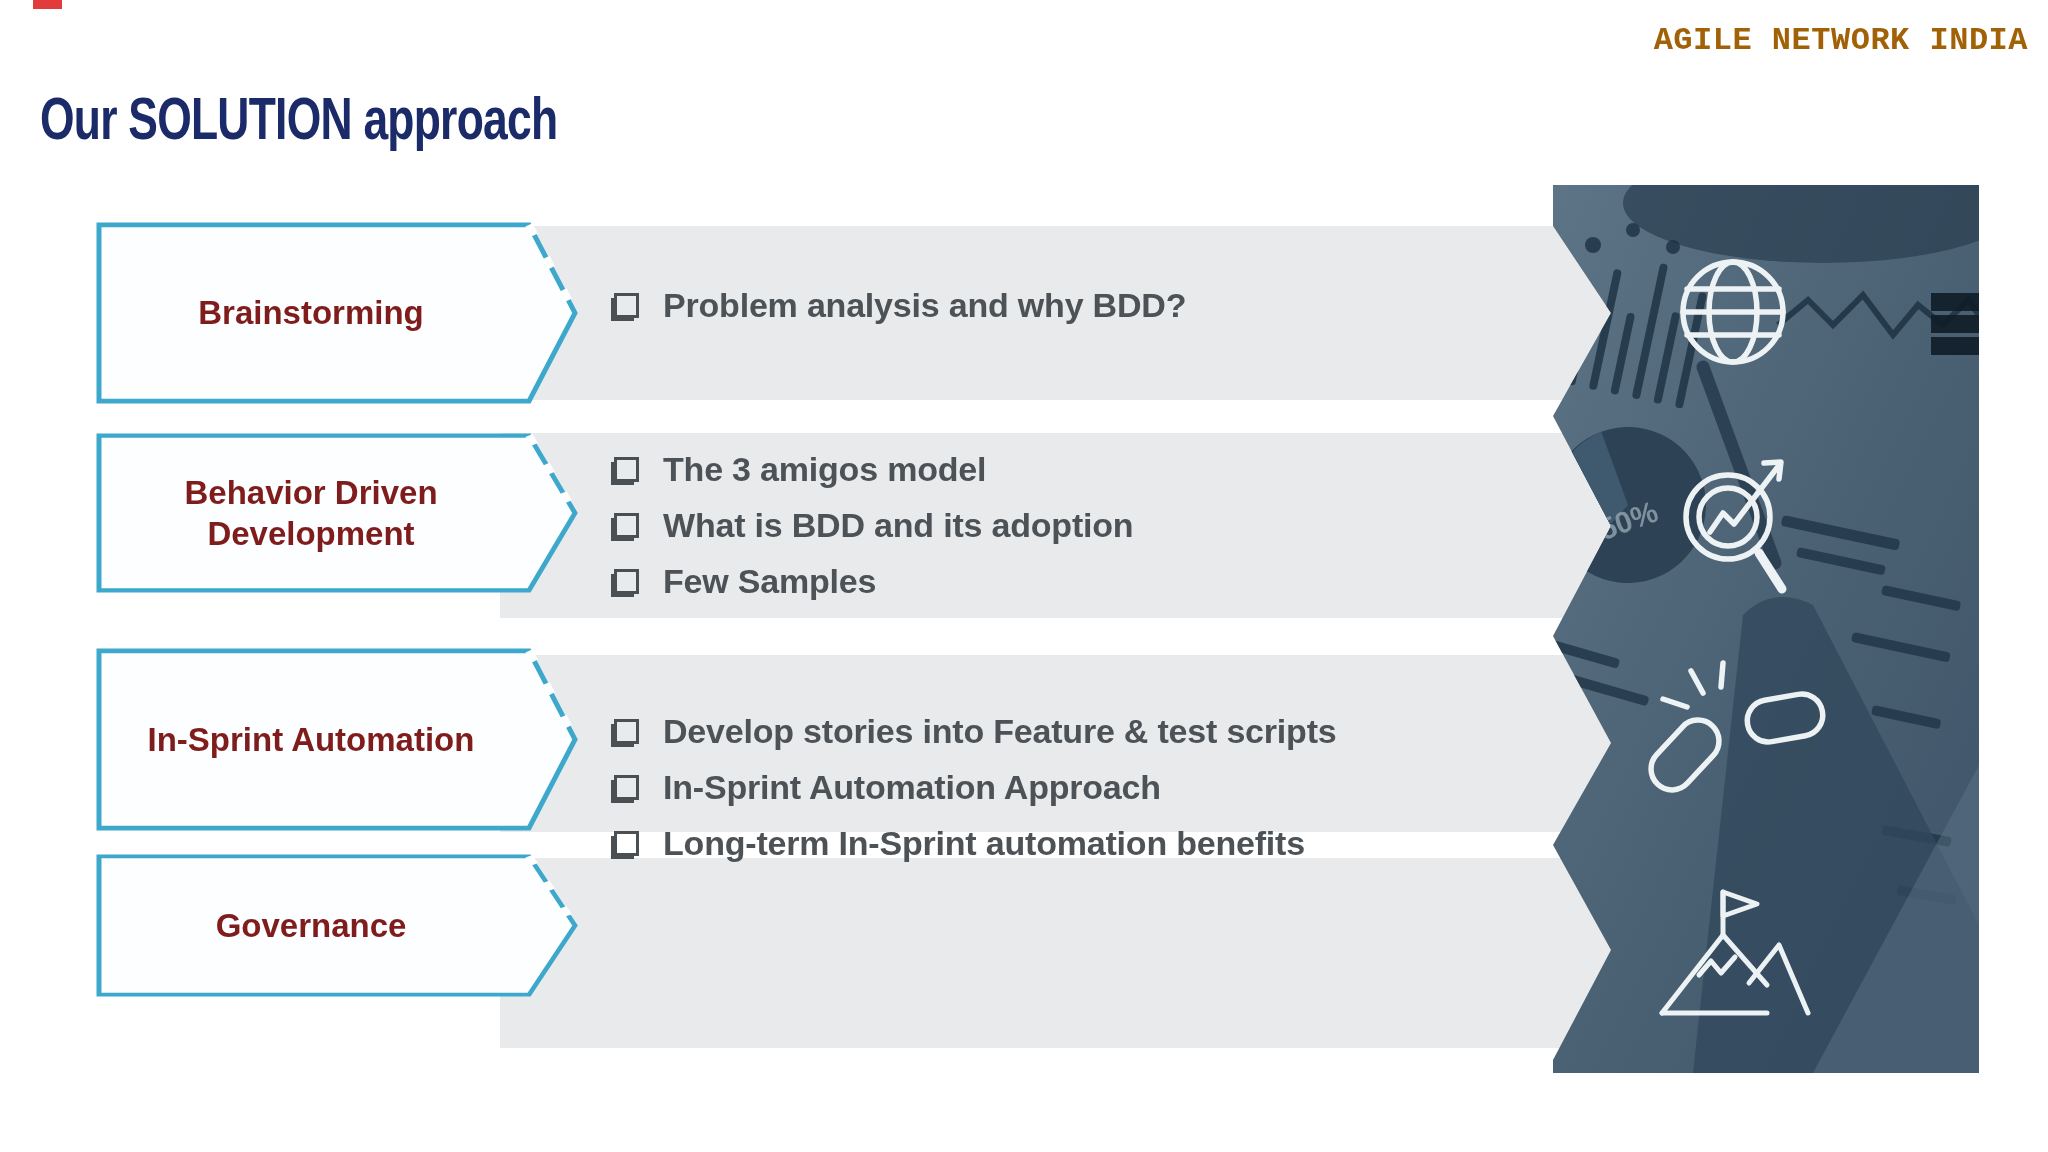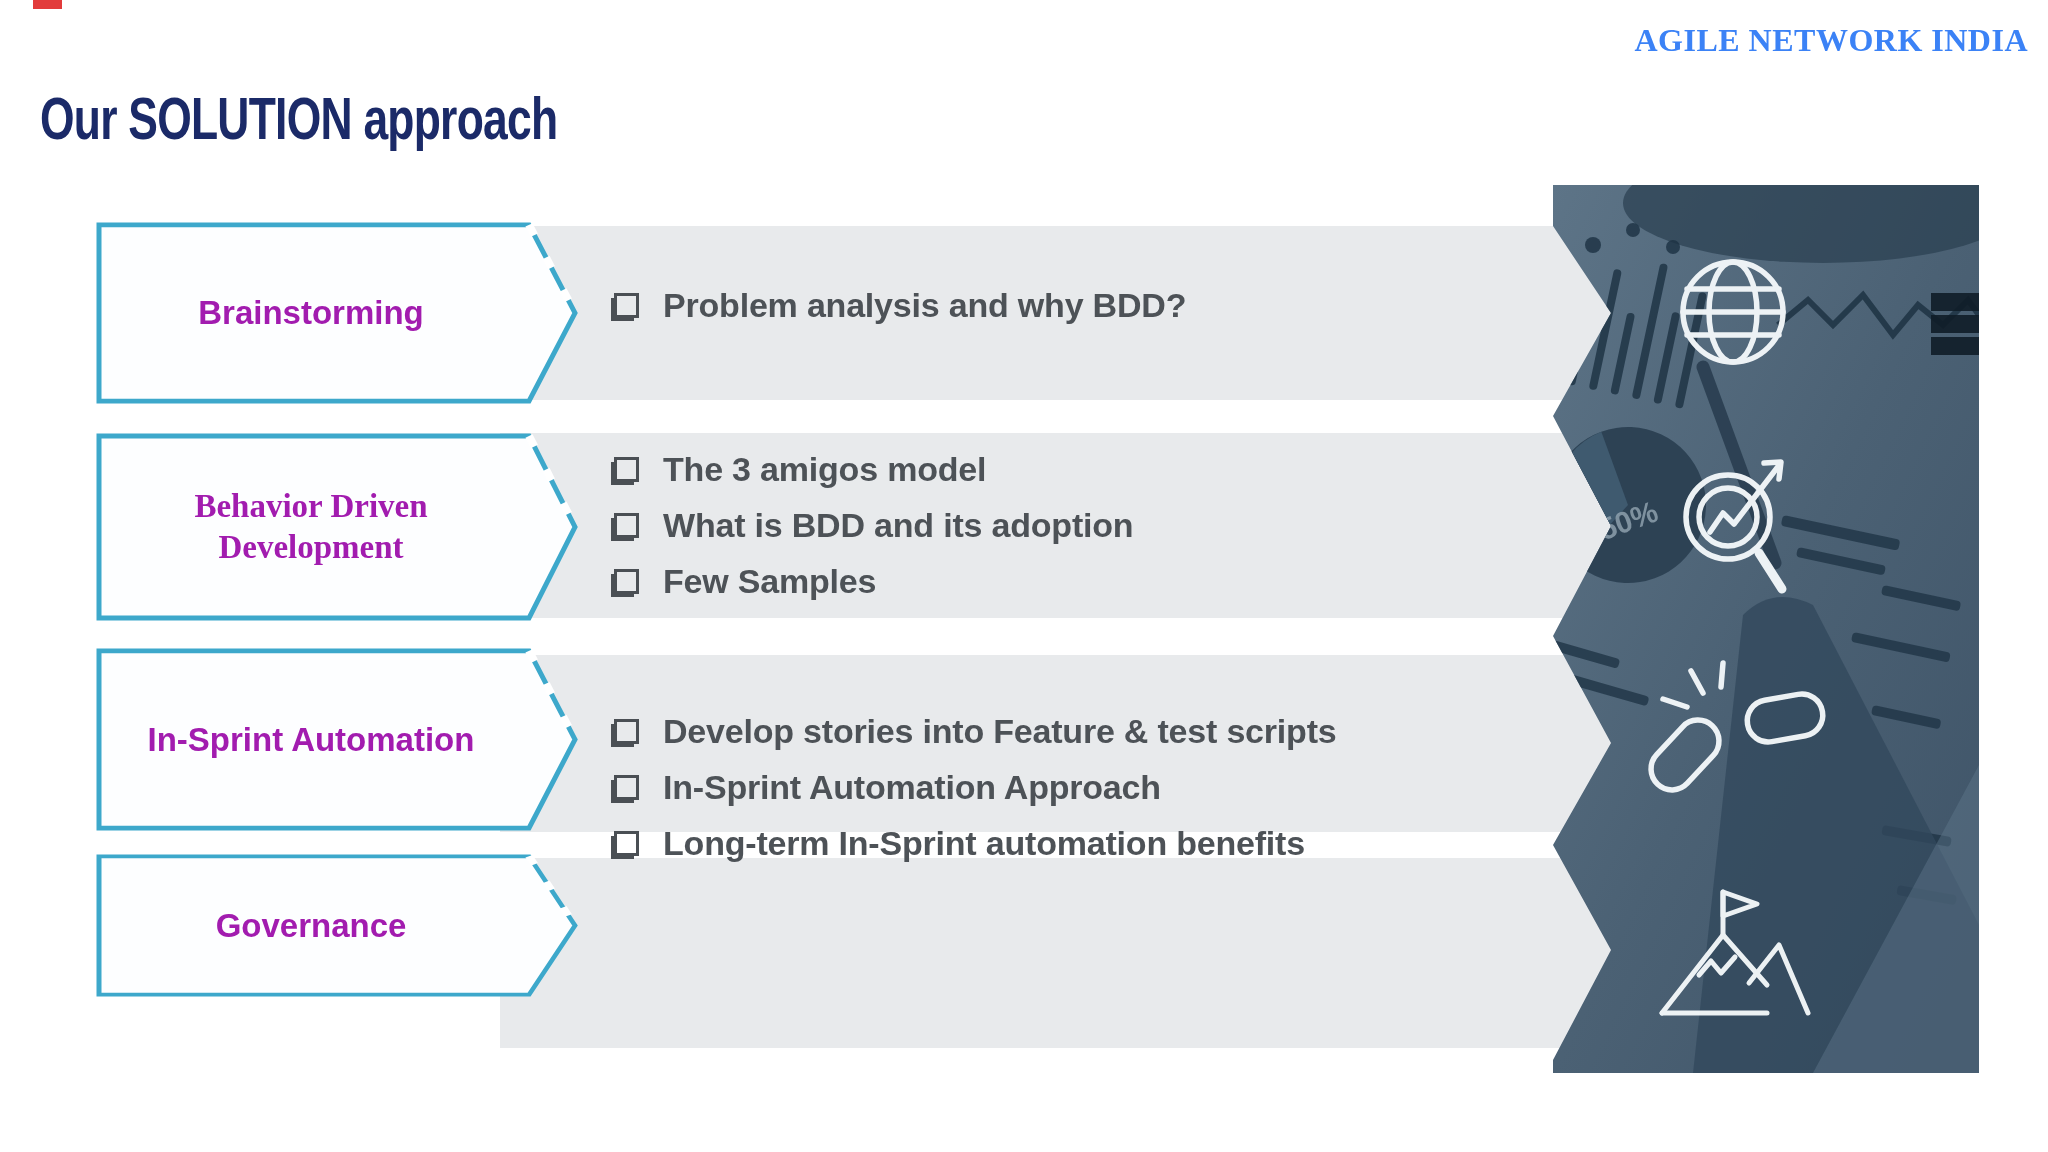--- a/index.html
+++ b/index.html
@@ -1,36 +1,36 @@
 <!DOCTYPE html>
 <html><head>
 <meta charset="utf-8">
 <style>
   html,body{margin:0;padding:0;background:#ffffff;}
   .slide{position:relative;width:2048px;height:1152px;background:#ffffff;overflow:hidden;
          font-family:"Liberation Sans",sans-serif;}
   .corner-mark{position:absolute;left:33px;top:0;width:29px;height:9px;background:#e23b3b;}
-  .brand{position:absolute;right:20px;top:22px;font-family:Liberation Serif, serif;
-         font-weight:bold;font-size:32px;color:#3b82f6;letter-spacing:.5px;white-space:nowrap;}
+  .brand{position:absolute;right:20px;top:22px;font-family:Liberation Mono, monospace;
+         font-weight:bold;font-size:32px;color:#a16207;letter-spacing:.5px;white-space:nowrap;}
   .title{position:absolute;left:40px;top:84px;font-size:60px;font-weight:bold;color:#1b2a68;
          white-space:nowrap;transform:scaleX(.74);transform-origin:left top;letter-spacing:-1px;}
   .band{position:absolute;left:500px;width:1112px;background:#e8eaec;}
   .band.b1{top:226px;height:174px;}
   .band.b2{top:433px;height:185px;}
   .band.b3{top:655px;height:177px;}
   .band.b4{top:858px;height:190px;}
   .arrow{position:absolute;left:96px;width:482px;}
   .arrow.a1{top:222px;height:182px;}
-  .arrow.a2{top:433px;height:188px;font-family:Liberation Serif, serif;}
+  .arrow.a2{top:433px;height:160px;}
   .arrow.a3{top:648px;height:183px;}
   .arrow.a4{top:854px;height:143px;}
   .arrow svg{position:absolute;left:0;top:0;width:100%;height:100%;}
   .arrow .label{position:absolute;left:15px;top:0;width:400px;height:100%;
         display:flex;align-items:center;justify-content:center;text-align:center;
-        font-weight:bold;font-size:33px;line-height:1.25;color:#a21caf;}
+        font-weight:bold;font-size:33px;line-height:1.25;color:#7f1d1d;}
   .bullets{position:absolute;left:612px;display:flex;flex-direction:column;
            justify-content:center;gap:12px;}
   .bullets.u1{top:226px;height:158px;}
   .bullets.u2{top:433px;height:185px;}
   .bullets.u3{top:655px;height:177px;margin-top:44px;}
   .bullets.u4{top:858px;height:190px;}
   .bullet{display:flex;align-items:center;height:44px;font-weight:bold;font-size:34px;
           color:#4d5257;letter-spacing:-.2px;white-space:nowrap;}
   .cb{flex:0 0 auto;width:19px;height:19px;border:3px solid #4a4f54;
       box-shadow:-4px 4px 0 -1px #4a4f54;margin-right:24px;margin-left:2px;background:transparent;}

